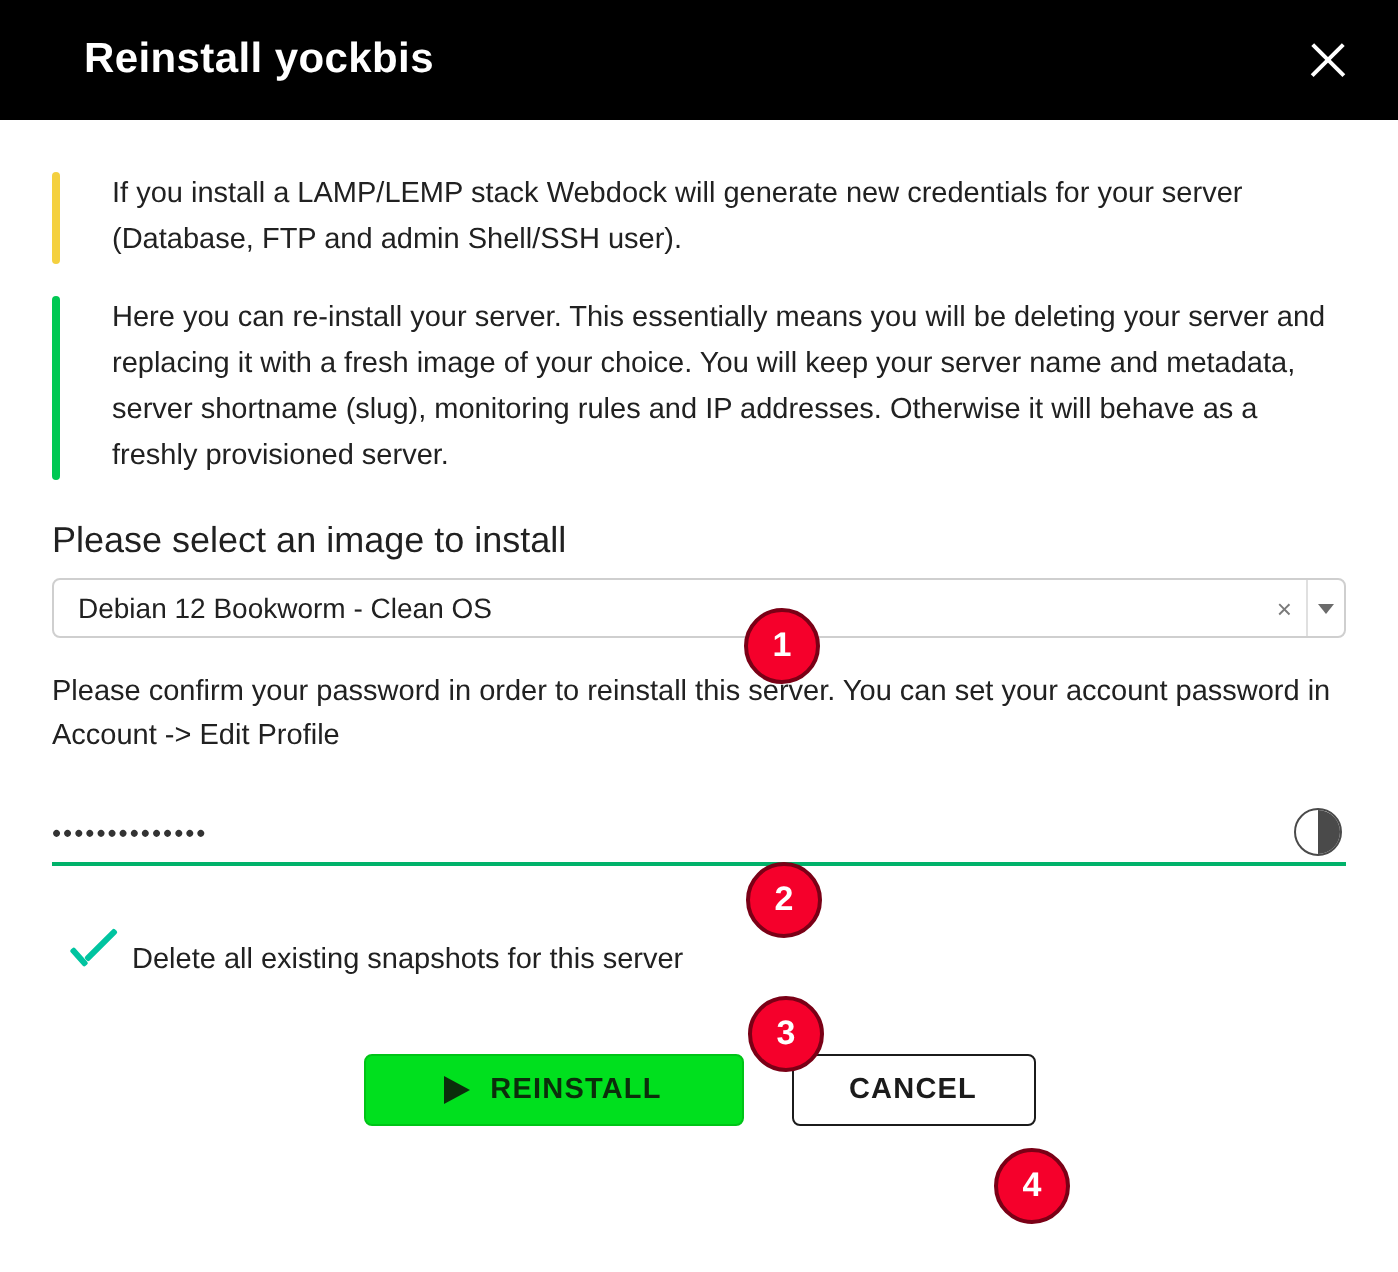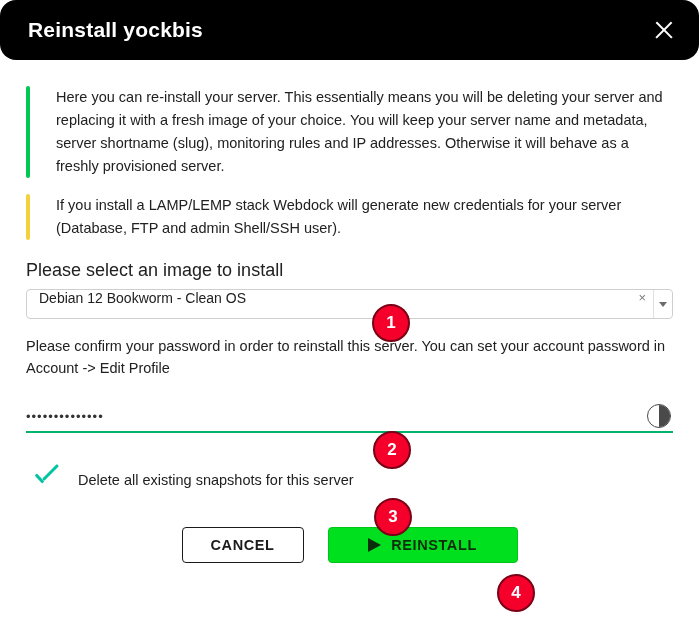--- a/index.html
+++ b/index.html
@@ -20,23 +20,22 @@
     background: #ffffff;
     box-sizing: border-box;
   }
   .titlebar {
     height: 60px;
     background: #000000;
     color: #ffffff;
     display: flex;
     align-items: center;
     justify-content: space-between;
-    padding: 0 22px 0 28px;
-    box-sizing: border-box;
-    border-radius: 16px;
+    padding: 0 22px 0 42px;
+    box-sizing: border-box;
   }
   .title-text {
     font-size: 21px;
     font-weight: bold;
     letter-spacing: 0.2px;
   }
   .close-icon {
     width: 26px;
     height: 26px;
     position: relative;
@@ -83,20 +82,21 @@
     margin: 20px 0 8px 0;
   }
 
   .select-wrap {
     position: relative;
     height: 30px;
     border: 1px solid #cfcfcf;
     border-radius: 4px;
     background: #ffffff;
     display: flex;
+    align-items: center;
     padding: 0 0 0 12px;
     box-sizing: border-box;
     cursor: pointer;
   }
   .select-value {
     font-size: 14px;
     color: #212121;
     flex: 1;
   }
   .select-clear {
@@ -203,21 +203,21 @@
     top: 4px;
     width: 21px;
     height: 3px;
     background: #00c4a0;
     transform: rotate(-45deg);
     border-radius: 1px;
   }
   .check-label {
     font-size: 14.5px;
     color: #212121;
-    margin-left: 16px;
+    margin-left: 4px;
   }
 
   .buttons {
     margin-top: 34px;
     display: flex;
     justify-content: center;
     align-items: center;
     gap: 24px;
   }
   .btn {
@@ -279,28 +279,28 @@
 
 <div class="dialog">
 
   <div class="titlebar">
     <div class="title-text">Reinstall yockbis</div>
     <div class="close-icon"></div>
   </div>
 
   <div class="body">
 
+    <div class="alert warn">
+      <div class="bar"></div>
+      <div class="txt">If you install a LAMP/LEMP stack Webdock will generate new credentials for your server (Database, FTP and admin Shell/SSH user).</div>
+    </div>
+
     <div class="alert success">
       <div class="bar"></div>
       <div class="txt">Here you can re-install your server. This essentially means you will be deleting your server and replacing it with a fresh image of your choice. You will keep your server name and metadata, server shortname (slug), monitoring rules and IP addresses. Otherwise it will behave as a freshly provisioned server.</div>
-    </div>
-
-    <div class="alert warn">
-      <div class="bar"></div>
-      <div class="txt">If you install a LAMP/LEMP stack Webdock will generate new credentials for your server (Database, FTP and admin Shell/SSH user).</div>
     </div>
 
     <div class="field-label">Please select an image to install</div>
 
     <div class="select-wrap">
       <div class="select-value">Debian 12 Bookworm - Clean OS</div>
       <div class="select-clear">×</div>
       <div class="select-arrow-box">
         <div class="caret"></div>
       </div>
@@ -314,25 +314,25 @@
         <div class="pw-eye"></div>
       </div>
     </div>
 
     <div class="checkbox-row">
       <div class="check-icon"></div>
       <div class="check-label">Delete all existing snapshots for this server</div>
     </div>
 
     <div class="buttons">
-      <div class="btn btn-cancel">CANCEL</div>
       <div class="btn btn-reinstall">
         <span class="send-icon"></span>
         <span>REINSTALL</span>
       </div>
+      <div class="btn btn-cancel">CANCEL</div>
     </div>
 
   </div>
 
   <div class="badge" id="badge1">1</div>
   <div class="badge" id="badge2">2</div>
   <div class="badge" id="badge3">3</div>
   <div class="badge" id="badge4">4</div>
 
 </div>

